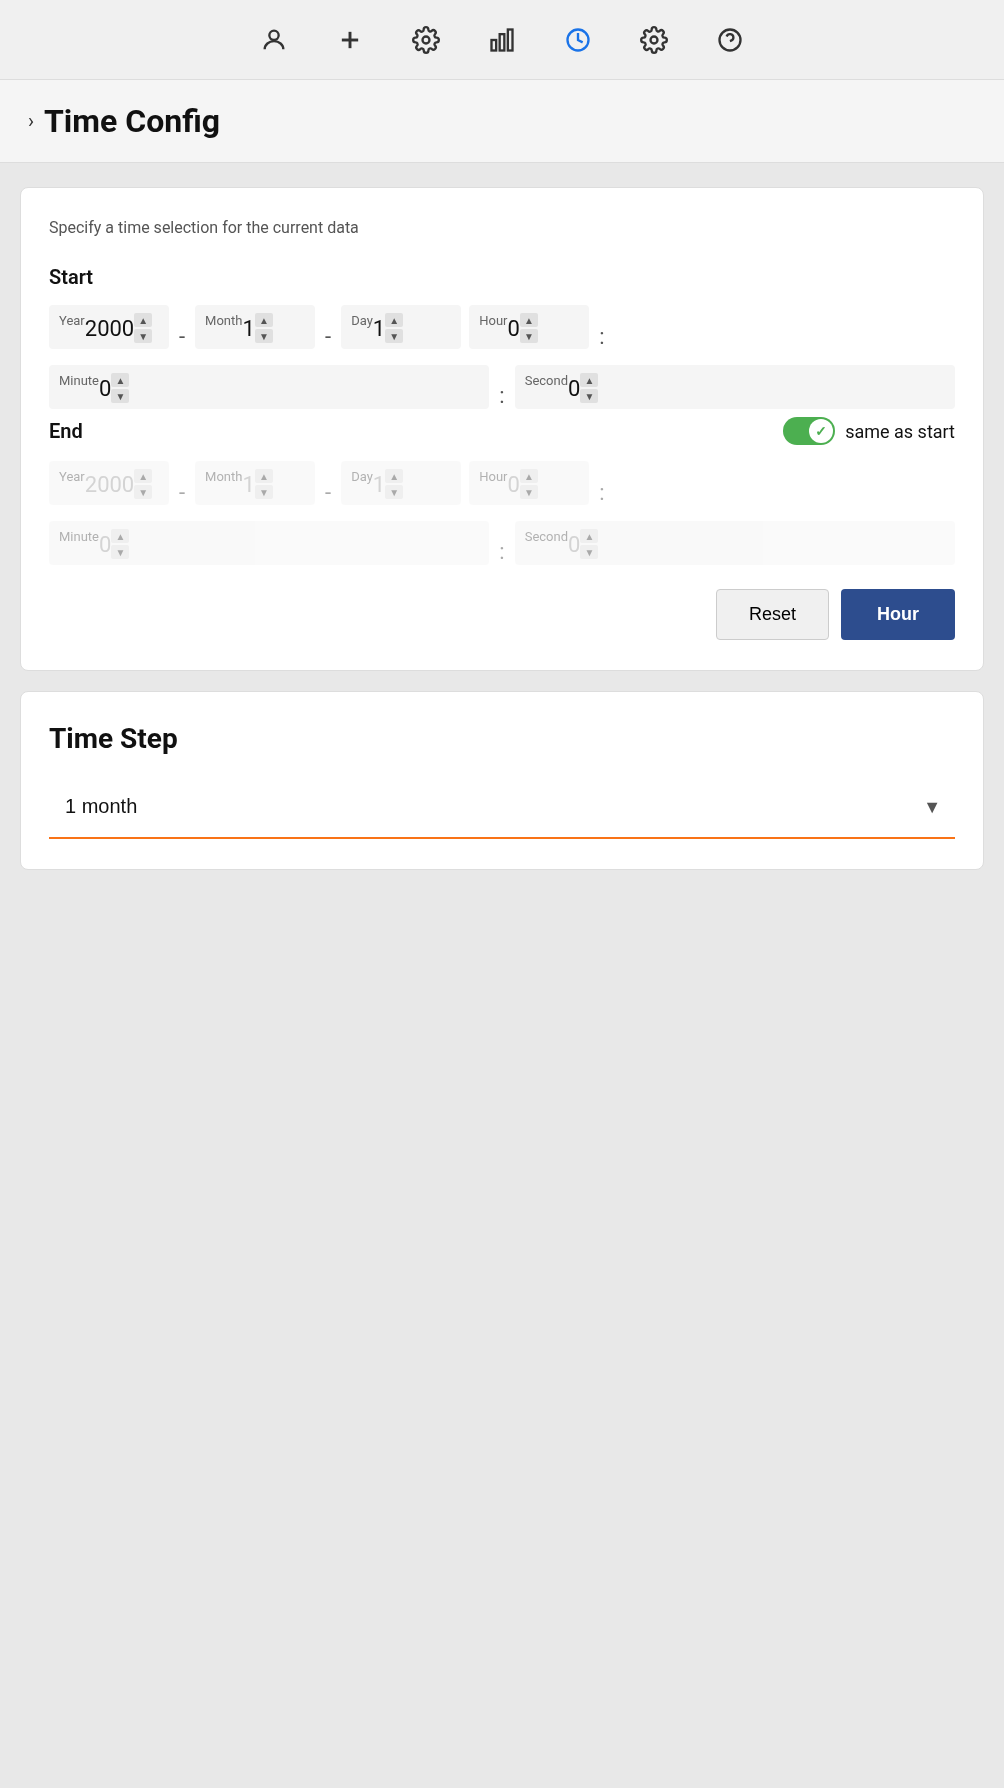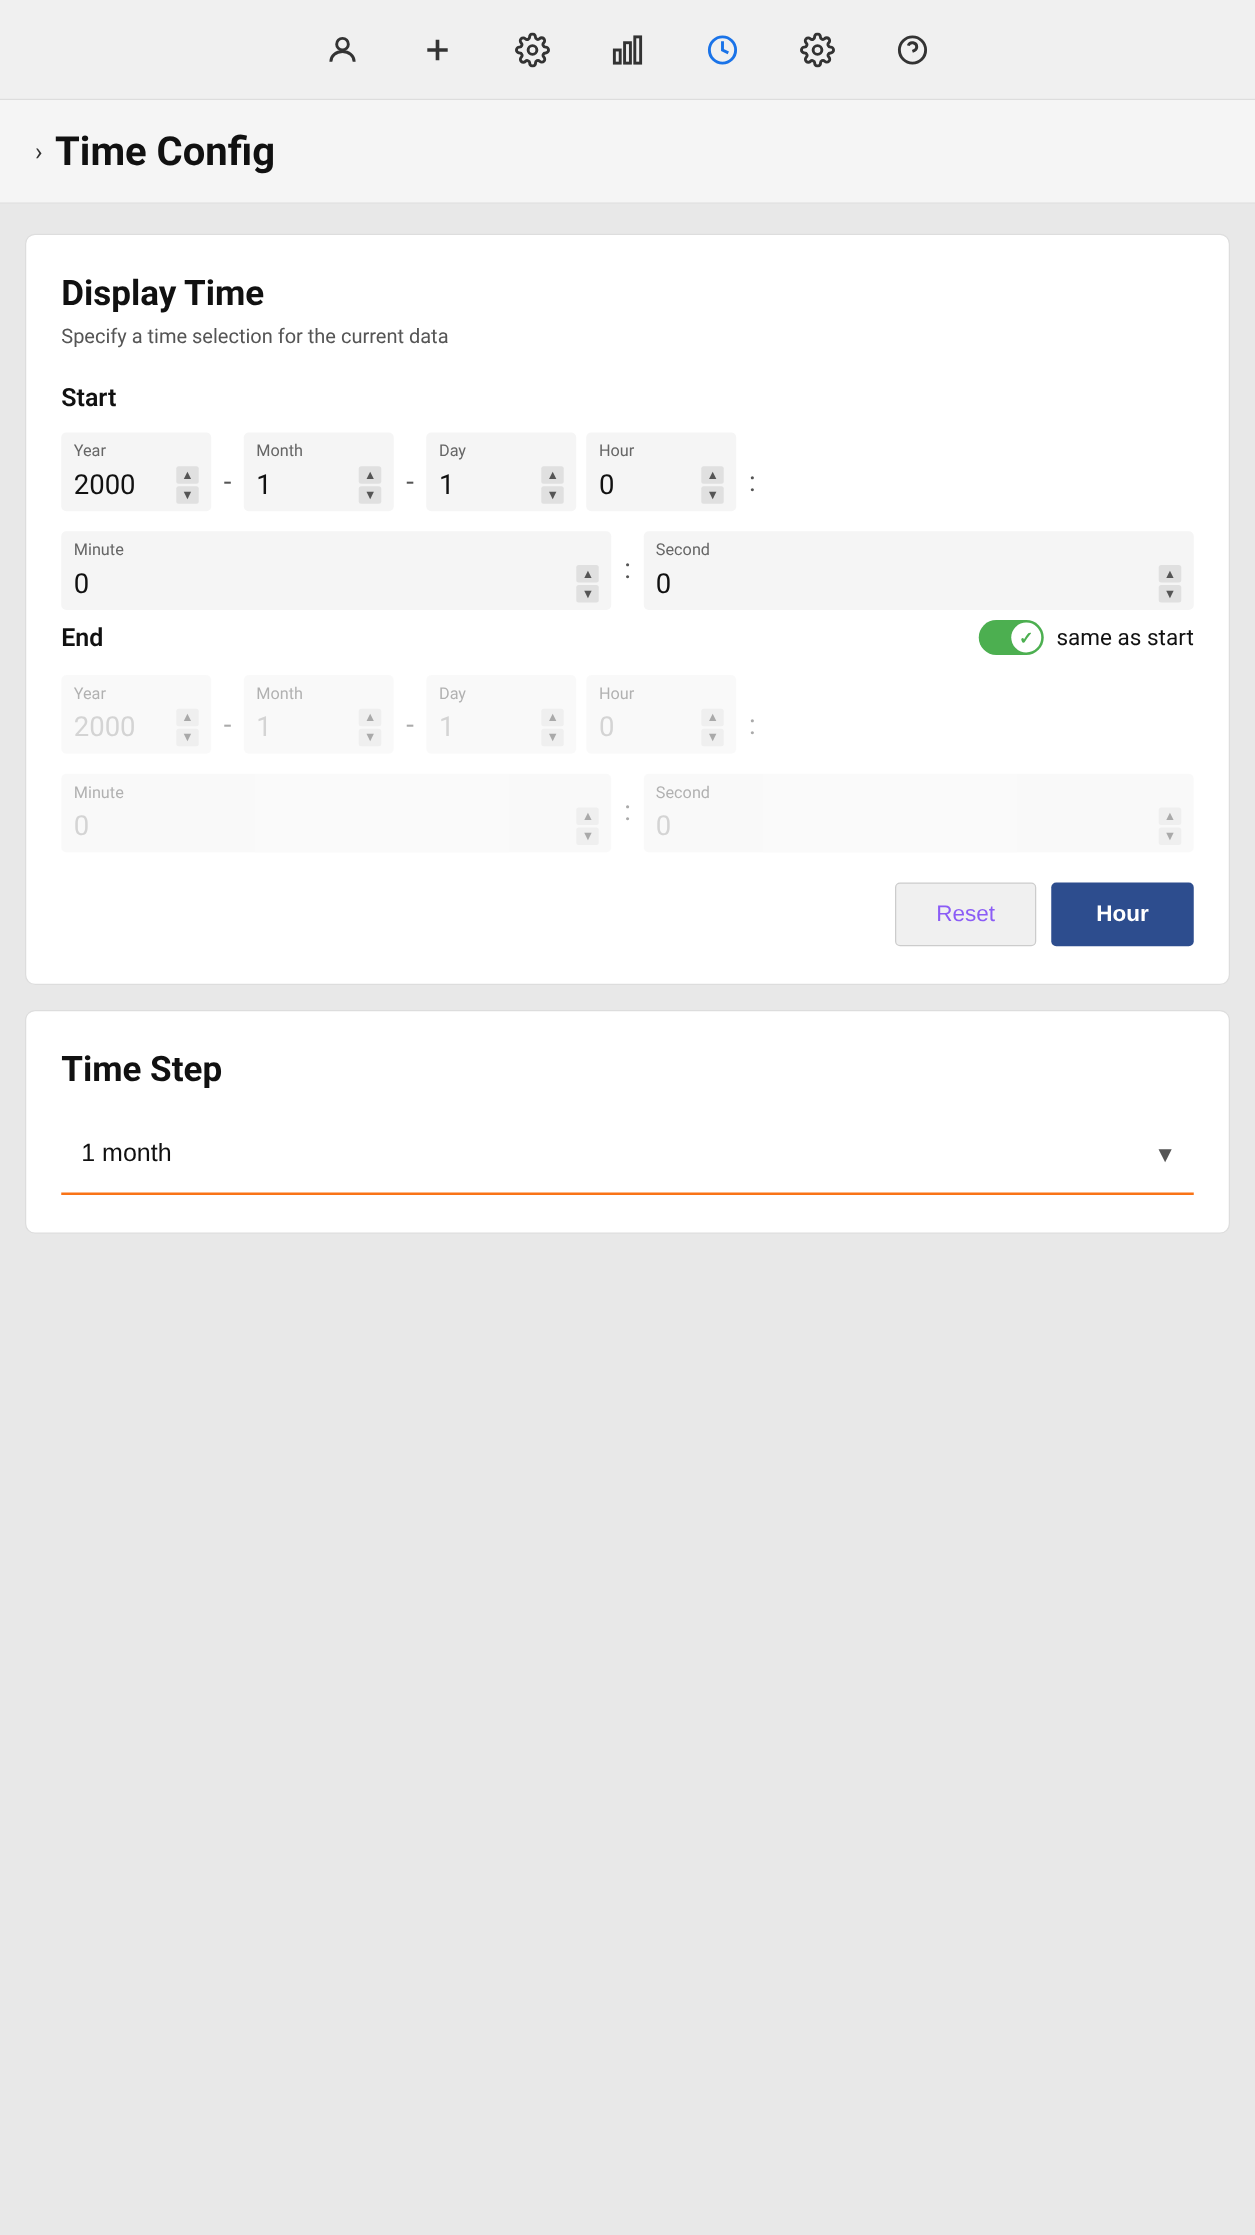--- a/index.html
+++ b/index.html
@@ -92,21 +92,21 @@
     .input-row {
       display: flex;
       align-items: center;
       gap: 8px;
       margin-bottom: 16px;
       flex-wrap: wrap;
     }
 
     .input-group {
       display: flex;
-      flex-direction: column;
+      flex-direction: row;
       background: #f5f5f5;
       border-radius: 4px;
       padding: 8px 10px 6px 10px;
       min-width: 120px;
     }
     .input-group.wide {
       min-width: 180px;
       flex: 1;
     }
     .input-group-label {
@@ -215,21 +215,21 @@
       justify-content: flex-end;
       gap: 12px;
       margin-top: 24px;
     }
     .btn-reset {
       padding: 14px 32px;
       font-size: 18px;
       background: #f0f0f0;
       border: 1px solid #ccc;
       border-radius: 4px;
-      color: #8b5cf6;
+      color: #000000;
       cursor: pointer;
       font-weight: 500;
     }
     .btn-apply {
       padding: 14px 36px;
       font-size: 18px;
       background: #2d4d8e;
       border: none;
       border-radius: 4px;
       color: #fff;
@@ -316,21 +316,20 @@
 </div>
 
 <div class="breadcrumb-bar">
   <span class="breadcrumb-chevron">›</span>
   <span class="breadcrumb-title">Time Config</span>
 </div>
 
 <div class="main-content">
 
   <div class="card">
-    <div class="card-title">Display Time</div>
     <div class="card-subtitle">Specify a time selection for the current data</div>
 
     <div class="section-label">Start</div>
 
     <div class="input-row">
       <div class="input-group">
         <div class="input-group-label">Year</div>
         <div class="input-group-inner">
           <span class="input-value">2000</span>
           <div class="spinner">

